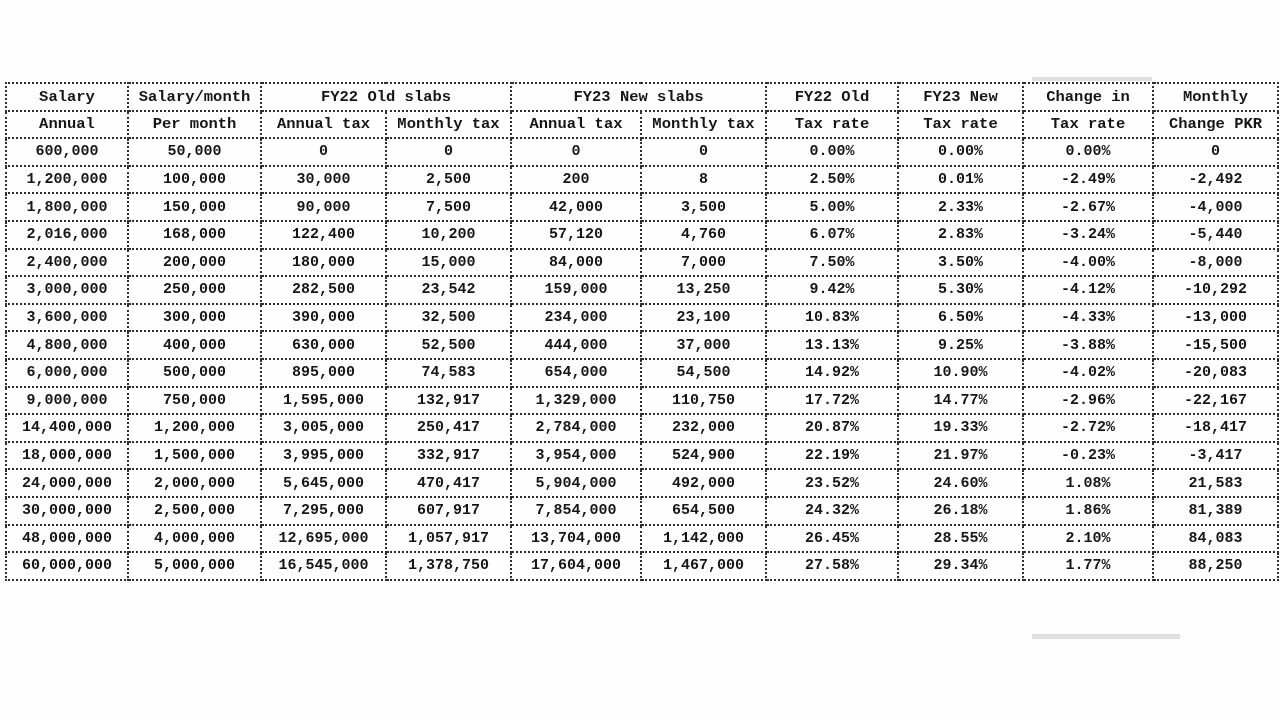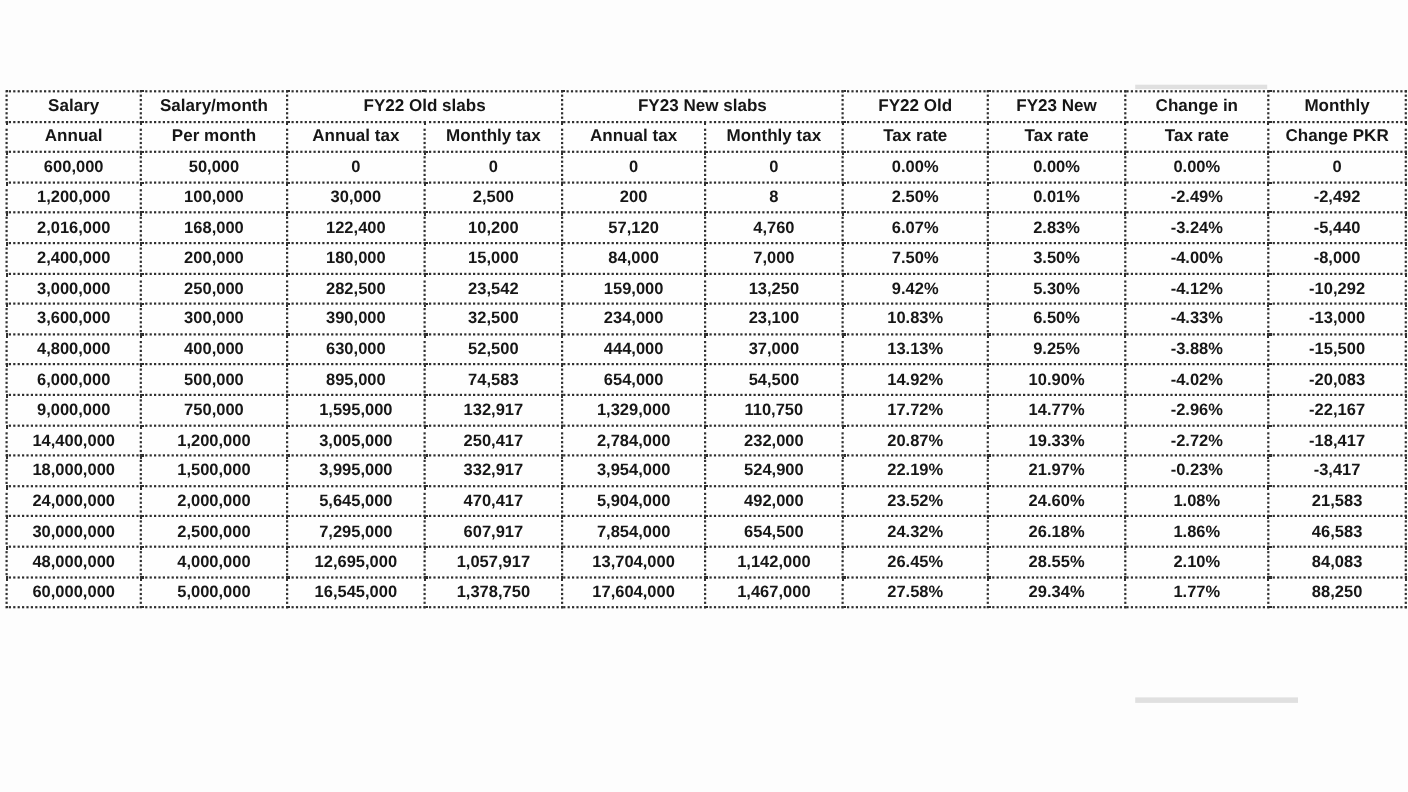--- a/index.html
+++ b/index.html
@@ -5,21 +5,21 @@
   html, body {
     margin: 0;
     padding: 0;
     background: #ffffff;
   }
   .page {
     position: relative;
     width: 1280px;
     height: 720px;
     background: #fdfdfd;
-    font-family: Liberation Sans, sans-serif;
+    font-family: Liberation Mono, monospace;
     overflow: hidden;
   }
   table.tax-table {
     position: absolute;
     left: 5px;
     top: 82px;
     width: 1272px;
     border-collapse: collapse;
     table-layout: fixed;
     background: #fefefe;
@@ -115,20 +115,32 @@
           <td>30,000</td>
           <td>2,500</td>
           <td>200</td>
           <td>8</td>
           <td>2.50%</td>
           <td>0.01%</td>
           <td>-2.49%</td>
           <td>-2,492</td>
         </tr>
         <tr>
+          <td>1,800,000</td>
+          <td>150,000</td>
+          <td>90,000</td>
+          <td>7,500</td>
+          <td>42,000</td>
+          <td>3,500</td>
+          <td>5.00%</td>
+          <td>2.33%</td>
+          <td>-2.67%</td>
+          <td>-4,000</td>
+        </tr>
+        <tr>
           <td>2,016,000</td>
           <td>168,000</td>
           <td>122,400</td>
           <td>10,200</td>
           <td>57,120</td>
           <td>4,760</td>
           <td>6.07%</td>
           <td>2.83%</td>
           <td>-3.24%</td>
           <td>-5,440</td>
@@ -244,21 +256,21 @@
         <tr>
           <td>30,000,000</td>
           <td>2,500,000</td>
           <td>7,295,000</td>
           <td>607,917</td>
           <td>7,854,000</td>
           <td>654,500</td>
           <td>24.32%</td>
           <td>26.18%</td>
           <td>1.86%</td>
-          <td>46,583</td>
+          <td>81,389</td>
         </tr>
         <tr>
           <td>48,000,000</td>
           <td>4,000,000</td>
           <td>12,695,000</td>
           <td>1,057,917</td>
           <td>13,704,000</td>
           <td>1,142,000</td>
           <td>26.45%</td>
           <td>28.55%</td>

